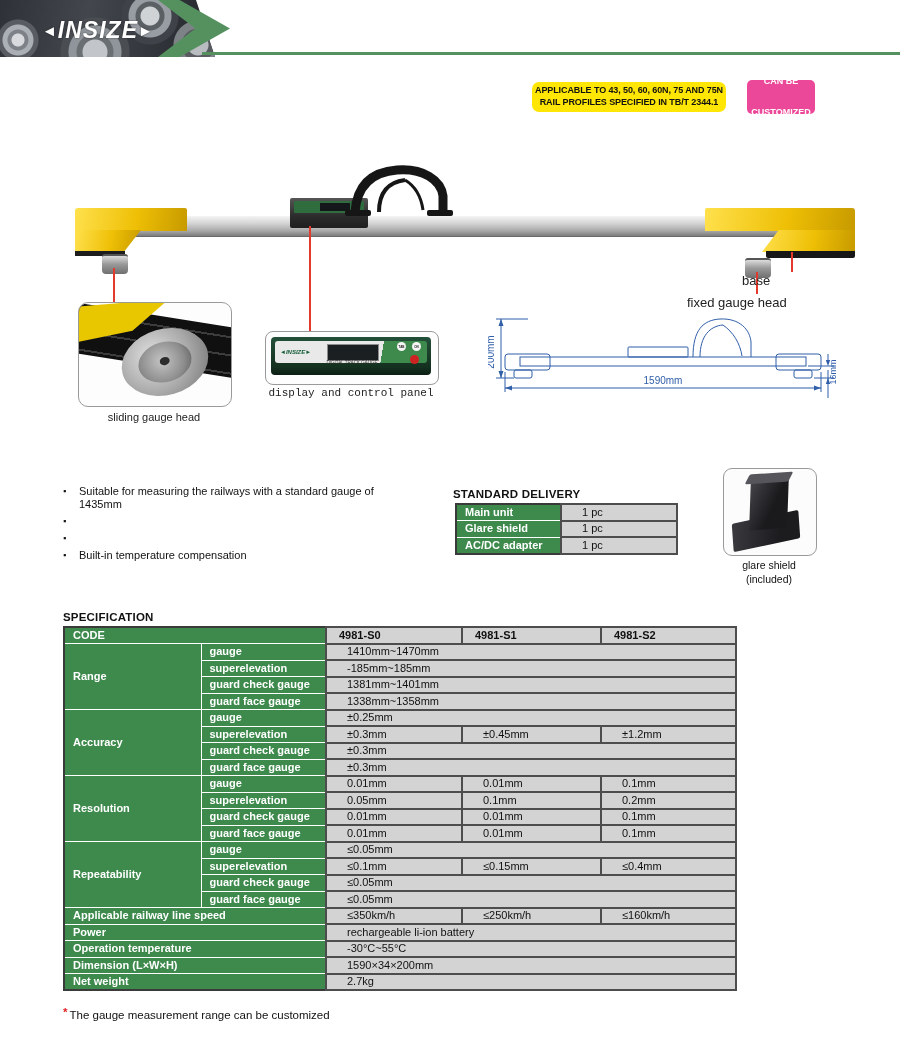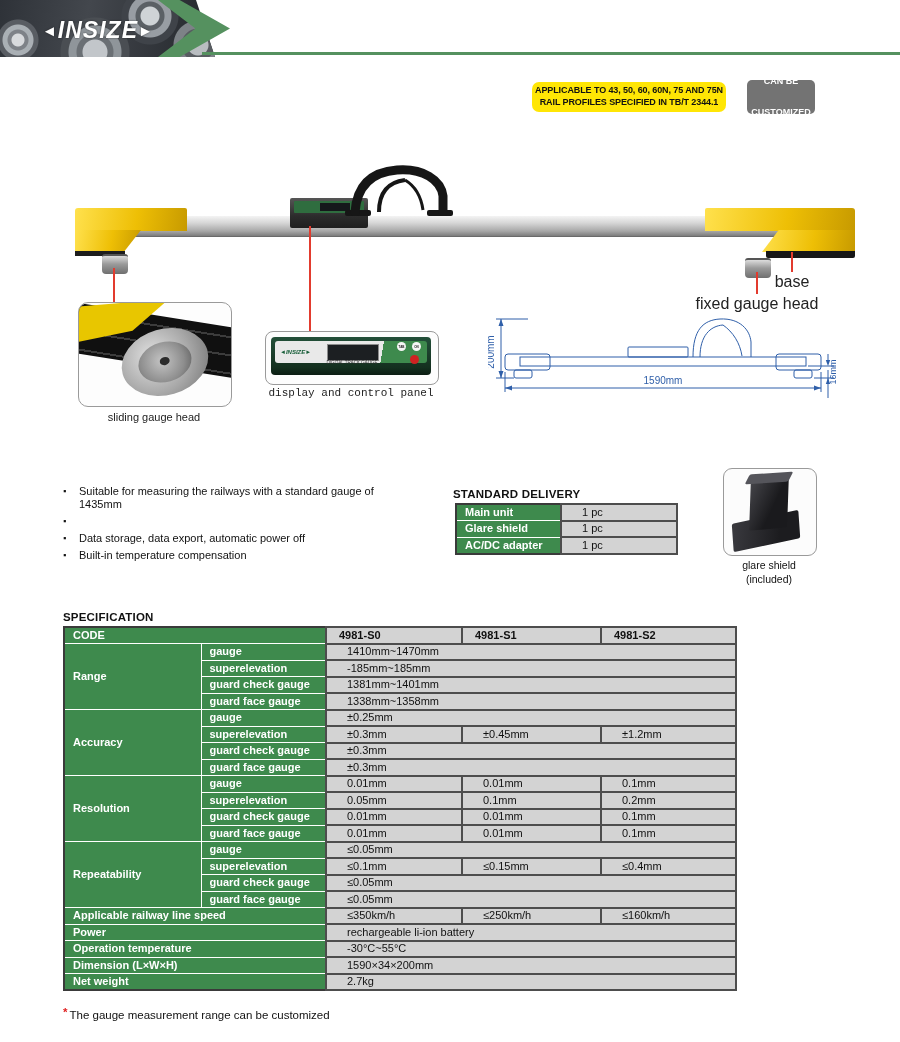--- a/index.html
+++ b/index.html
@@ -22,21 +22,21 @@
   .hdr-chevron{left:158px;top:0;width:72px;height:57px;background:#55915f;z-index:2;
     clip-path:polygon(0 0,30% 0,100% 50%,30% 100%,0 100%,52% 50%);}
   .hdr-line{left:202px;top:52px;width:698px;height:3px;background:#55915f;z-index:2;}
 
   
   .page-title{left:62px;top:83px;font-size:17px;font-weight:bold;letter-spacing:.4px;}
   .badge{display:flex;flex-direction:column;align-items:center;justify-content:center;
     text-align:center;font-weight:bold;line-height:1.32;}
   .badge-yellow{left:532px;top:82px;width:194px;height:30px;background:#ffe605;border-radius:7px;
     font-size:9px;color:#111;letter-spacing:-.1px;}
-  .badge-green{left:747px;top:80px;width:68px;height:34px;background:#737373;border-radius:5px;
+  .badge-green{left:747px;top:80px;width:68px;height:34px;background:#ec4899;border-radius:5px;
     font-size:9px;color:#fff;gap:19px;}
 
   
   .photo{left:60px;top:158px;width:810px;height:150px;}
   .bar{position:absolute;left:20px;top:57px;width:775px;height:20px;
     background:linear-gradient(#f4f4f4,#d6d6d6 35%,#a8a8a8 75%,#7c7c7c);
     border-top:1px solid #fff;border-bottom:1px solid #6a6a6a;}
   .yl{background:linear-gradient(100deg,#ffe14d,#eebf05 55%,#c79a00);}
   .yl-left-top{position:absolute;left:15px;top:50px;width:112px;height:23px;border-radius:3px 2px 0 0;}
   .yl-left-low{position:absolute;left:15px;top:72px;width:66px;height:22px;
@@ -50,21 +50,21 @@
     background:linear-gradient(#dcdcdc,#9a9a9a 45%,#6f6f6f);border-top:2px solid #555;}
   .foot-l{left:42px;top:96px;}
   .foot-r{left:685px;top:100px;}
   .module{position:absolute;left:230px;top:40px;width:78px;height:30px;border-radius:2px;
     background:linear-gradient(#565656,#2c2c2c 60%,#1f1f1f);}
   .module-top{position:absolute;left:4px;top:3px;width:70px;height:12px;background:#2f6d3f;border-radius:1px;}
   .module-screen{position:absolute;left:26px;top:2px;width:30px;height:8px;background:#15181b;}
   .handle{position:absolute;left:285px;top:6px;width:108px;height:52px;}
 
   .leader{position:absolute;width:2px;background:#e23b2e;}
-  .callout{position:absolute;font-size:16px;color:#222;text-align:center;}
+  .callout{position:absolute;font-size:13px;color:#222;}
 
   
   .inset{position:absolute;background:#fdfdfd;border:1.5px solid #9a9a9a;border-radius:10px;overflow:hidden;}
   .inset-slide{left:78px;top:302px;width:152px;height:103px;}
   .slide-yellow{position:absolute;left:-6px;top:-4px;width:96px;height:44px;background:#e8c600;
     clip-path:polygon(0 18%,100% 0,62% 72%,0 100%);}
   .slide-bar{position:absolute;left:-14px;top:14px;width:200px;height:50px;background:
     repeating-linear-gradient(180deg,#101010 0 9px,#3c3c3c 9px 11px,#101010 11px 18px);
     transform:rotate(9deg);}
   .cyl-outer{position:absolute;left:42px;top:26px;width:88px;height:66px;border-radius:50%;
@@ -237,21 +237,20 @@
   <ul class="abs features" id="features-list">
       <li>
         <span class="bullet">▪</span>
         <span class="ftext">Suitable for measuring the railways with a standard gauge of 1435mm</span>
       </li>
       <li>
         <span class="bullet">▪</span>
       </li>
       <li>
         <span class="bullet">▪</span>
-        <span class="ftext">Data storage, data export, automatic power off</span>
       </li>
       <li>
         <span class="bullet">▪</span>
         <span class="ftext">Built-in temperature compensation</span>
       </li>
     </ul>
 
   <div class="abs h-small" style="left:453px;top:488px;">STANDARD DELIVERY</div>
   <table class="abs gtable delivery-table">
     <colgroup>

